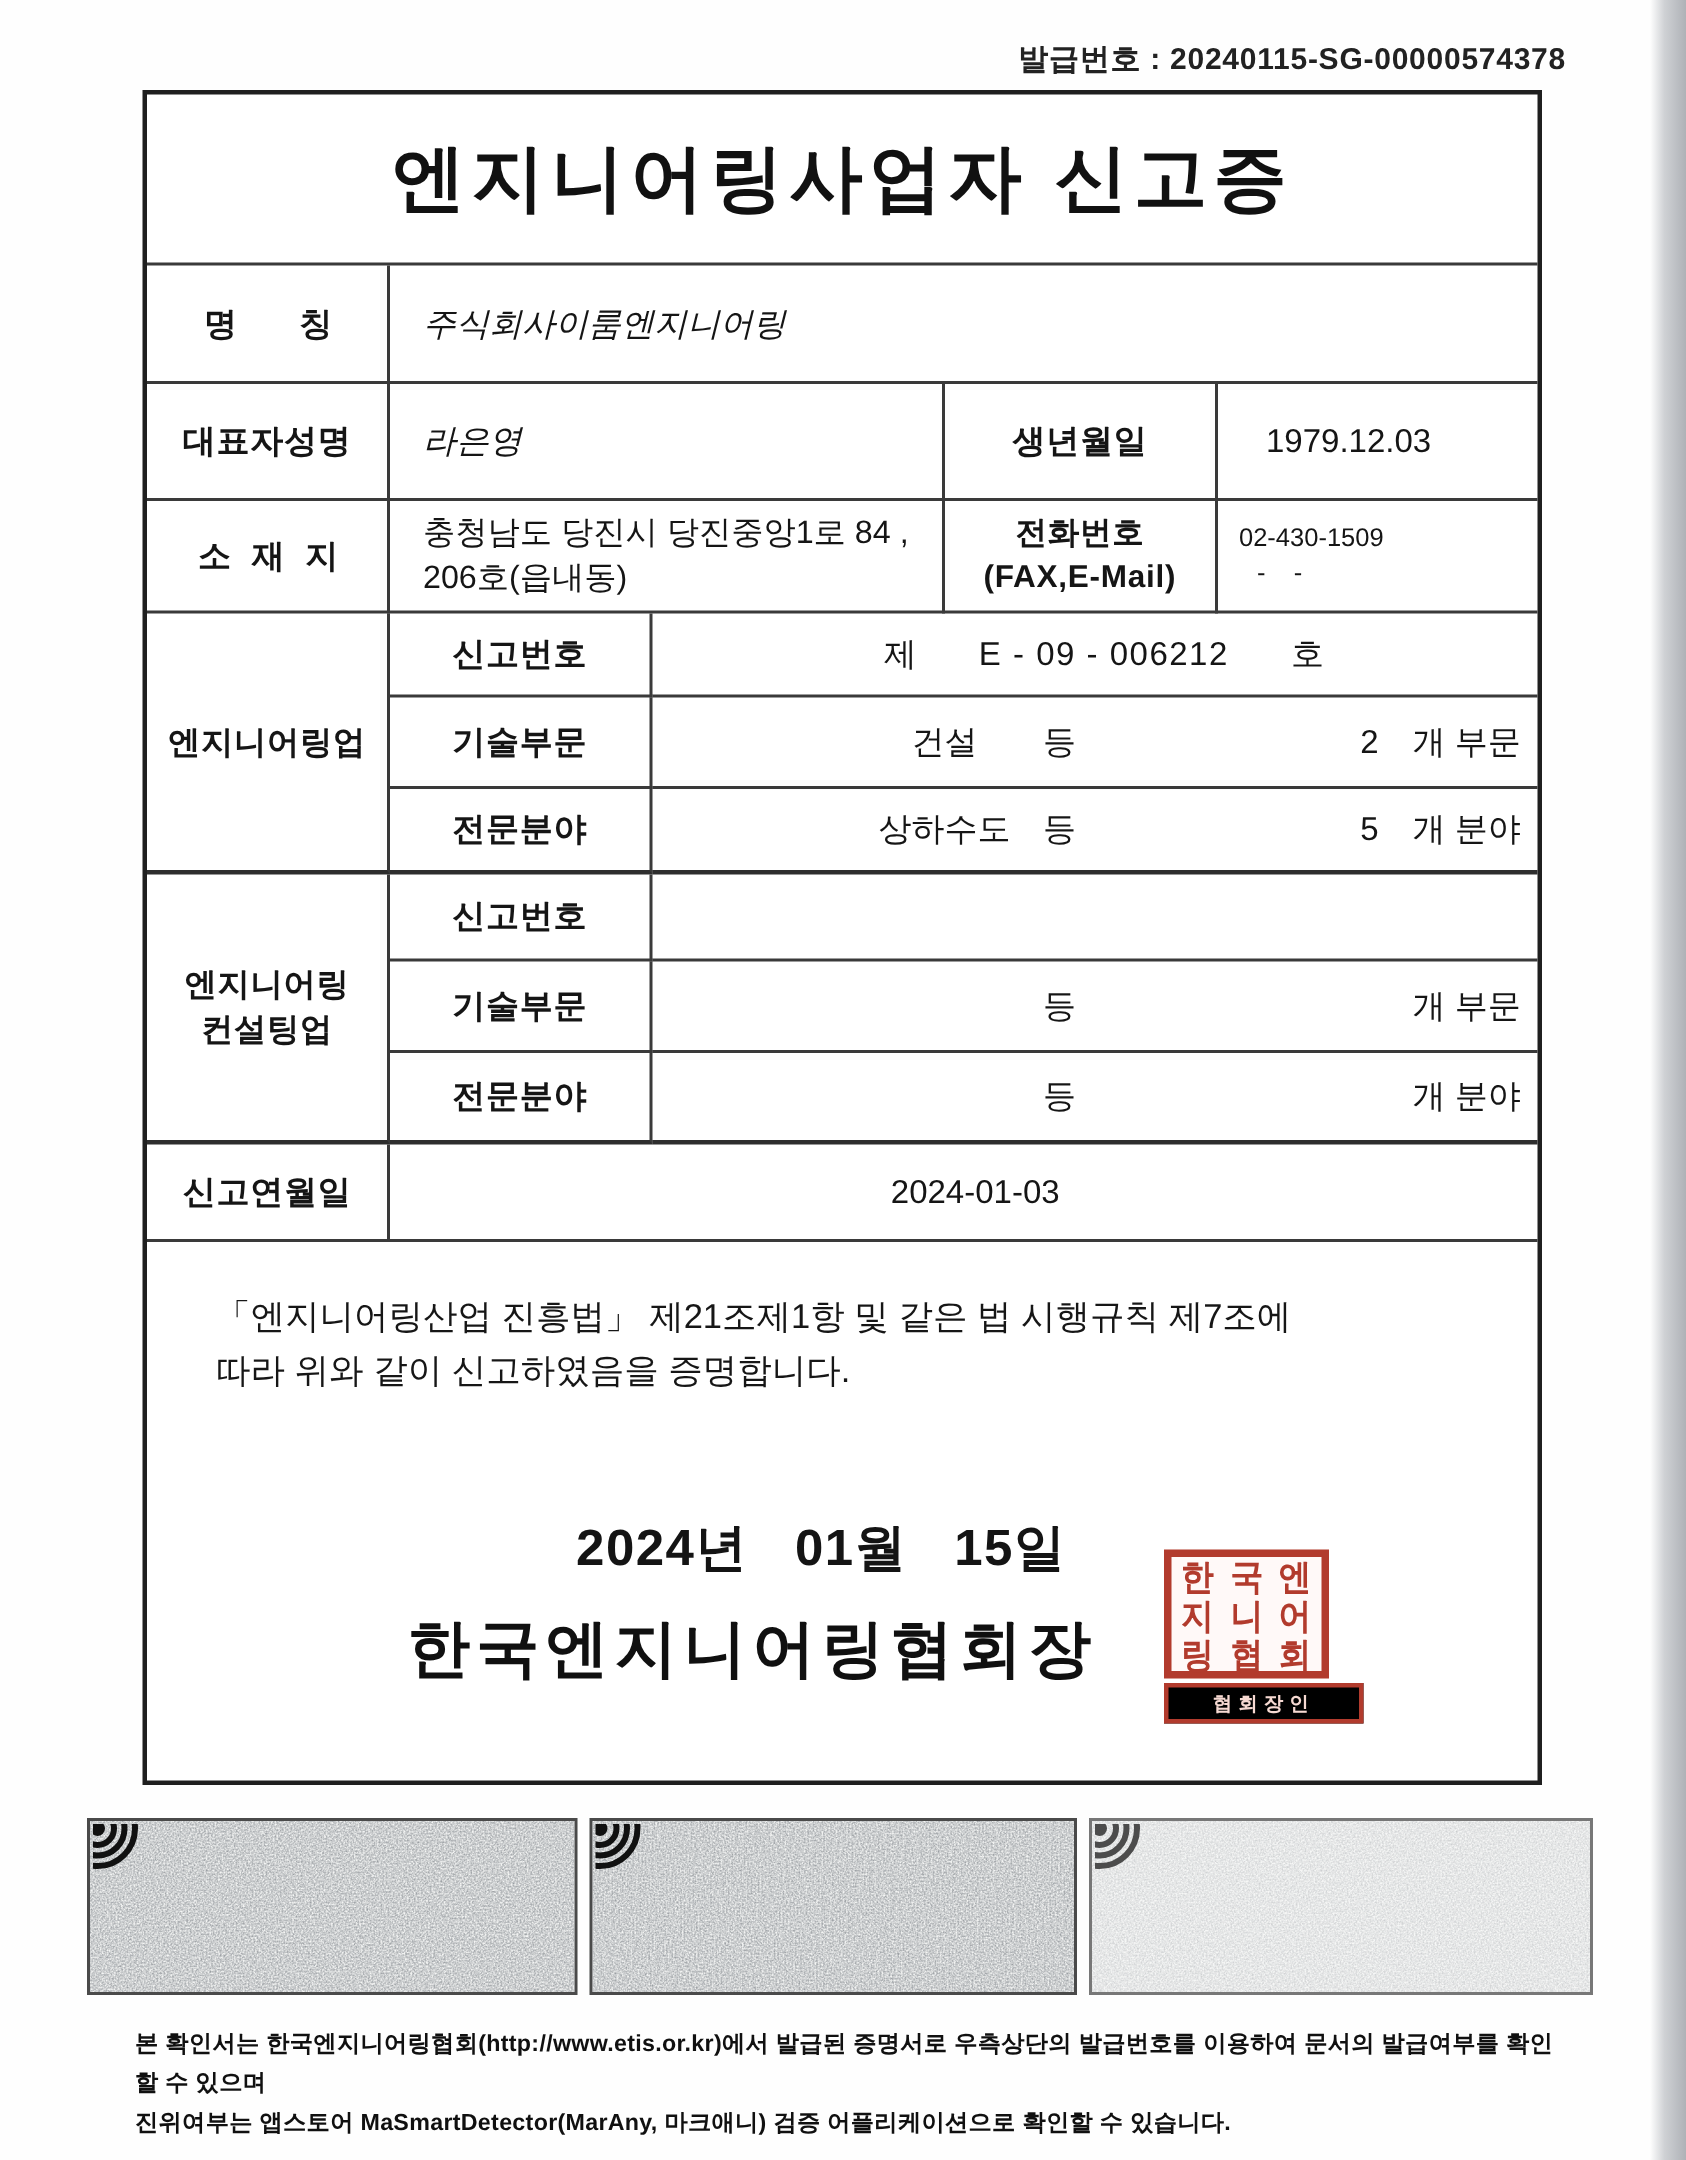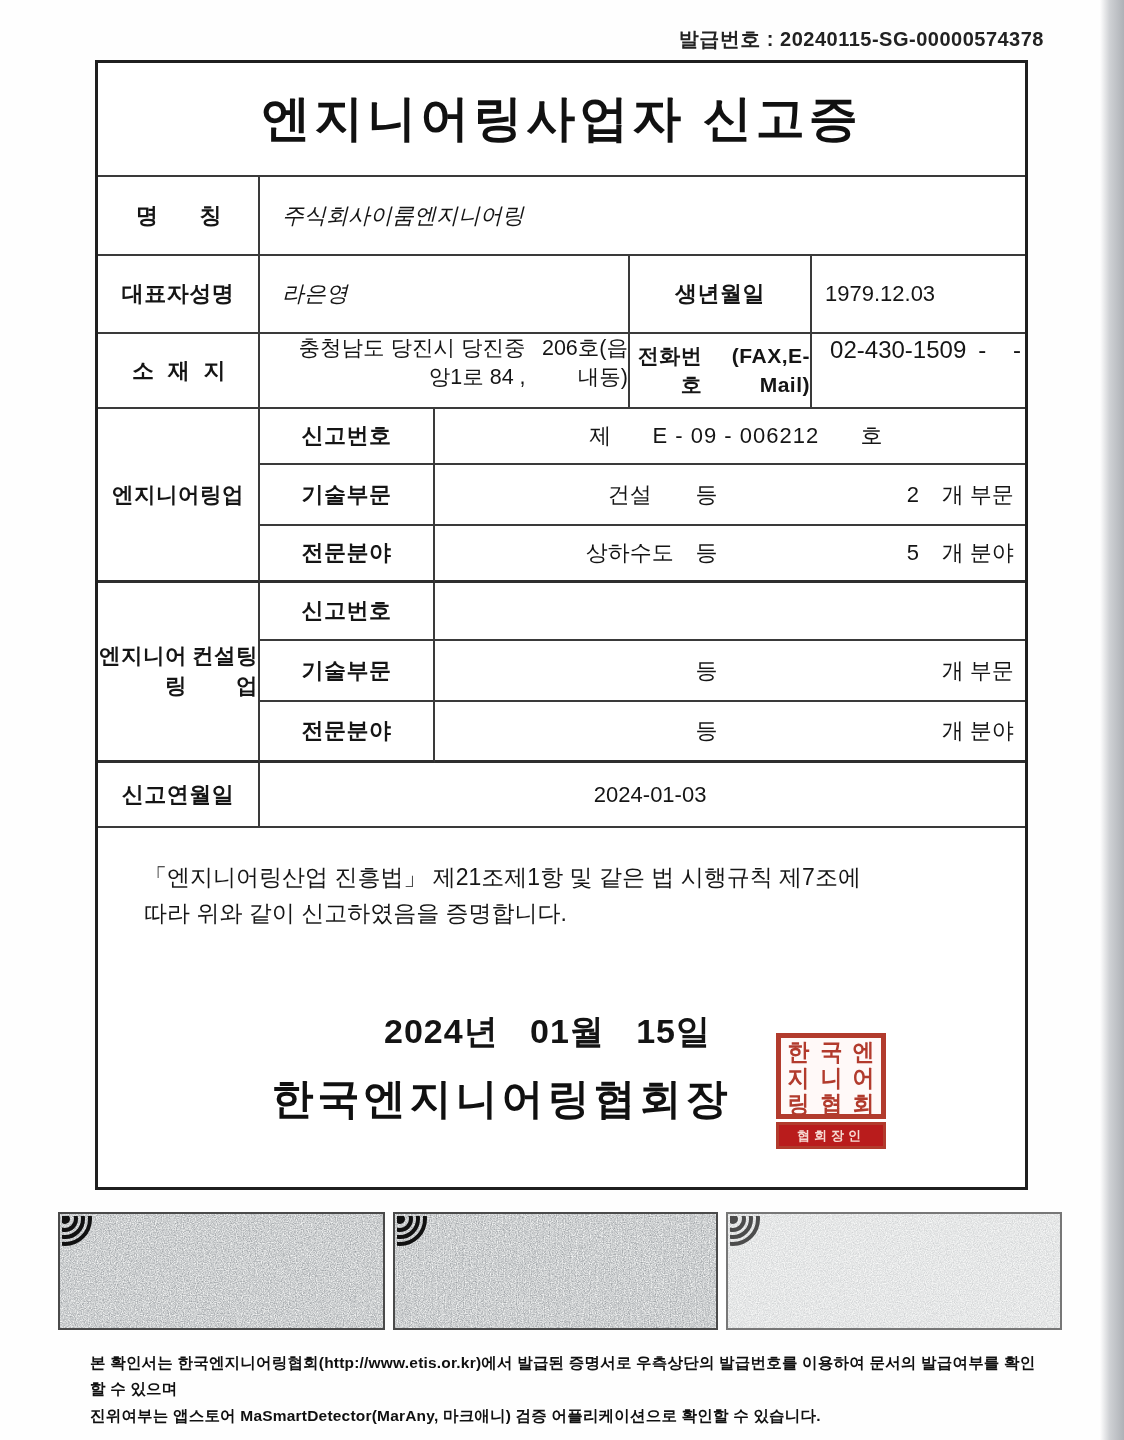--- a/index.html
+++ b/index.html
@@ -42,21 +42,21 @@
   .lab{ font-weight:600; letter-spacing:0.5px; }
   .val{ font-weight:500; }
 
   .title-cell{ grid-area:1/1/2/6; display:flex; align-items:center; justify-content:center; }
   .doc-title{ font-size:49px; font-weight:600; letter-spacing:4px; color:#111; }
 
   .spread{ justify-content:space-between; }
   .pad-name{ padding:0 36px 0 38px; }
   .pad-addr{ padding:0 32px 0 34px; }
   .pad-val{ padding-left:22px;font-style:italic; }
-  .two-line{ flex-direction:row; justify-content:center; align-items:flex-start; line-height:1.35; }
+  .two-line{ flex-direction:column; justify-content:center; align-items:flex-start; line-height:1.35; }
   .two-line.center-col{ align-items:center; }
   .pre{ white-space:pre; }
 
   .rel{ position:relative; }
   .pos{ position:absolute; top:50%; transform:translate(-50%,-50%); white-space:pre; }
   .p-je{ left:28%; }
   .p-num{ left:51%; letter-spacing:1px; }
   .p-ho{ left:74%; }
   .p-name{ left:33%; }
   .p-deung{ left:46%; }
@@ -85,22 +85,22 @@
     width:110px; height:86px; border:5px solid #b23b2d;
     display:grid; grid-template-columns:repeat(3,1fr); grid-template-rows:repeat(3,1fr);
     background:rgba(255,245,243,0.6); padding:1px;
   }
   .seal-main span{
     display:flex; align-items:center; justify-content:center;
     font-size:19px; font-weight:700; color:#b23b2d;
     transform:scale(1.15,1.25); filter:blur(0.3px);
   }
   .seal-strip{
-    margin-top:3px; width:110px; height:27px; border:3px solid #b23b2d;
-    background:#b91c1c; color:#f6d9d2; font-size:13px; font-weight:700;
+    margin-top:3px; width:133px; height:27px; border:3px solid #b23b2d;
+    background:#000000; color:#f6d9d2; font-size:13px; font-weight:700;
     display:flex; align-items:center; justify-content:center; letter-spacing:4px;
     filter:blur(0.2px);
   }
 
   
   .noise-row{ position:absolute; top:1212px; left:0; width:1124px; height:118px; }
   .noise-block{ position:absolute; top:0; height:118px; border:2px solid #4a4a4a; background:#f4f5f4; }
   .nb1{ left:58px;  width:327px; }
   .nb2{ left:393px; width:325px; }
   .nb3{ left:726px; width:336px; }
@@ -130,36 +130,36 @@
 
       <div class="cell lab br bb spread pad-name" style="grid-area:2/1/3/2">
         <span>명</span>
         <span>칭</span>
       </div>
       <div class="cell val bb pad-val" style="grid-area:2/2/3/6">주식회사이룸엔지니어링</div>
 
       <div class="cell lab br bb center" style="grid-area:3/1/4/2">대표자성명</div>
       <div class="cell val br bb pad-val" style="grid-area:3/2/4/4">라은영</div>
       <div class="cell lab br bb center" style="grid-area:3/4/4/5">생년월일</div>
-      <div class="cell val bb" style="grid-area:3/5/4/6; padding-left:13px">1979.12.03</div>
+      <div class="cell val bb" style="grid-area:3/5/4/6; padding-left:32px">1979.12.03</div>
 
       <div class="cell lab br bb spread pad-addr" style="grid-area:4/1/5/2">
         <span>소</span>
         <span>재</span>
         <span>지</span>
       </div>
       <div class="cell val br bb two-line" style="grid-area:4/2/5/4; padding-left:22px; font-size:21.5px">
         <span>충청남도 당진시 당진중앙1로 84 ,</span>
         <span>206호(읍내동)</span>
       </div>
       <div class="cell lab br bb two-line center-col" style="grid-area:4/4/5/5; font-size:21px">
         <span>전화번호</span>
         <span>(FAX,E-Mail)</span>
       </div>
-      <div class="cell val bb two-line" style="grid-area:4/5/5/6; padding-left:14px; font-size:24px">
+      <div class="cell val bb two-line" style="grid-area:4/5/5/6; padding-left:14px; font-size:17px">
         <span>02-430-1509</span>
         <span class="pre" style="padding-left:12px">-    -</span>
       </div>
 
       <div class="cell lab br bbh center" style="grid-area:5/1/8/2; font-size:21.5px">엔지니어링업</div>
 
       <div class="cell lab br bb center" style="grid-area:5/2/6/3">신고번호</div>
       <div class="cell val bb rel" style="grid-area:5/3/6/6">
         <span class="pos p-je">제</span>
         <span class="pos p-num">E - 09 - 006212</span>

